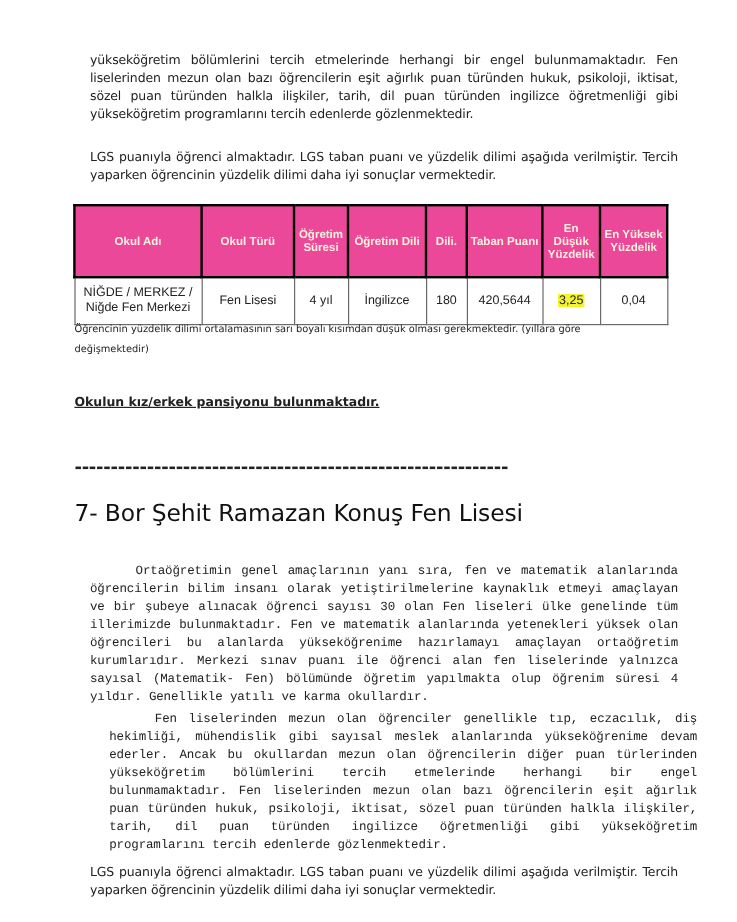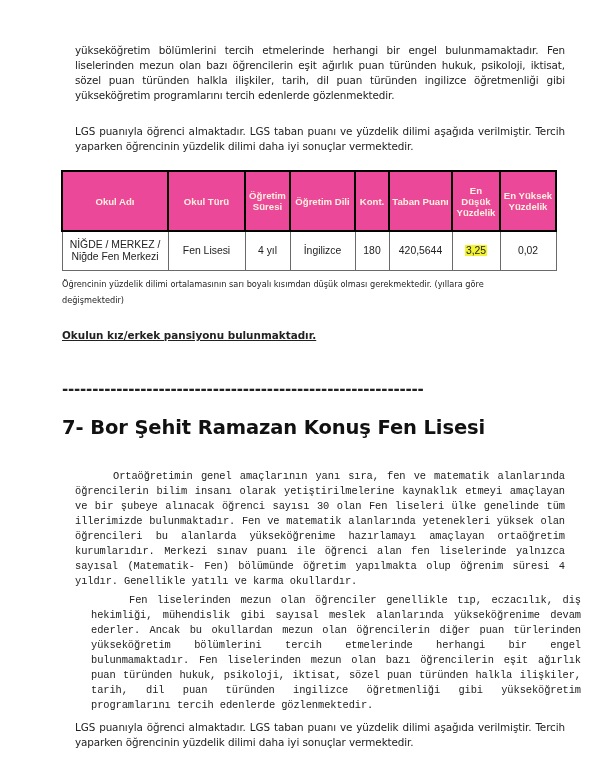--- a/index.html
+++ b/index.html
@@ -26,36 +26,36 @@
       background: #ec4899; color: #fdf1de; font-weight: bold;
       font-size: 9.6px; line-height: 11px; height: 58px;
       border: 2px solid #000000; text-align: center; padding: 0 1px;
     }
     table.scores td {
       font-size: 10.4px; line-height: 12px; height: 38px; text-align: center;
       border: 1px solid #6a6a6a; padding: 0 2px; color: #222;
     }
     .hl { background: #f3f332; padding: 0 1px; }
     #note {
-      position: absolute; top: 276px; left: 0; width: 470px;
+      position: absolute; top: 266px; left: 0; width: 470px;
       font-family: "DejaVu Sans", sans-serif; font-size: 8.2px; line-height: 16px;
       color: #222;
     }
     #pension {
       position: absolute; top: 329px; left: 0;
       font-size: 10.4px; font-weight: bold; text-decoration: underline; color: #222;
     }
     #divider {
       position: absolute; top: 380px; left: 0; width: 460px;
       font-size: 15px; font-weight: bold; letter-spacing: -0.2px; color: #222;
       white-space: nowrap; overflow: hidden;
     }
     #heading {
       position: absolute; top: 416px; left: 0;
-      font-size: 19.5px; font-weight: bold; color: #111; margin: 0;
+      font-size: 19.5px; font-weight: normal; color: #111; margin: 0;
       letter-spacing: -0.1px;
     }
     #p3 { position: absolute; top: 456px; left: 0; width: 490px; }
     #p4 { position: absolute; top: 580px; left: 16px; width: 490px; }
     #p5 { position: absolute; top: 707px; left: 0; width: 490px; }
   </style>
 </head>
 <body>
 
 <div class="page">
@@ -74,41 +74,41 @@
         <col style="width:63px">
         <col style="width:48px">
         <col style="width:56px">
     </colgroup>
     <thead>
       <tr>
         <th>Okul Adı</th>
         <th>Okul Türü</th>
         <th>Öğretim Süresi</th>
         <th>Öğretim Dili</th>
-        <th>Kont.</th>
+        <th>Dili.</th>
         <th>Taban Puanı</th>
         <th>En Düşük Yüzdelik</th>
         <th>En Yüksek Yüzdelik</th>
       </tr>
     </thead>
     <tbody>
       <tr>
         <td>
           <span>NİĞDE / MERKEZ /</span><br>
           <span>Niğde Fen Merkezi</span>
         </td>
         <td>Fen Lisesi</td>
         <td>4 yıl</td>
         <td>İngilizce</td>
         <td>180</td>
         <td>420,5644</td>
         <td>
           <span class="hl">3,25</span>
         </td>
-        <td>0,02</td>
+        <td>0,04</td>
       </tr>
     </tbody>
   </table>
 
   <div id="note">Öğrencinin yüzdelik dilimi ortalamasının sarı boyalı kısımdan düşük olması gerekmektedir. (yıllara göre değişmektedir)</div>
 
   <div id="pension">Okulun kız/erkek pansiyonu bulunmaktadır.</div>
 
   <div id="divider">------------------------------------------------------------</div>
 

